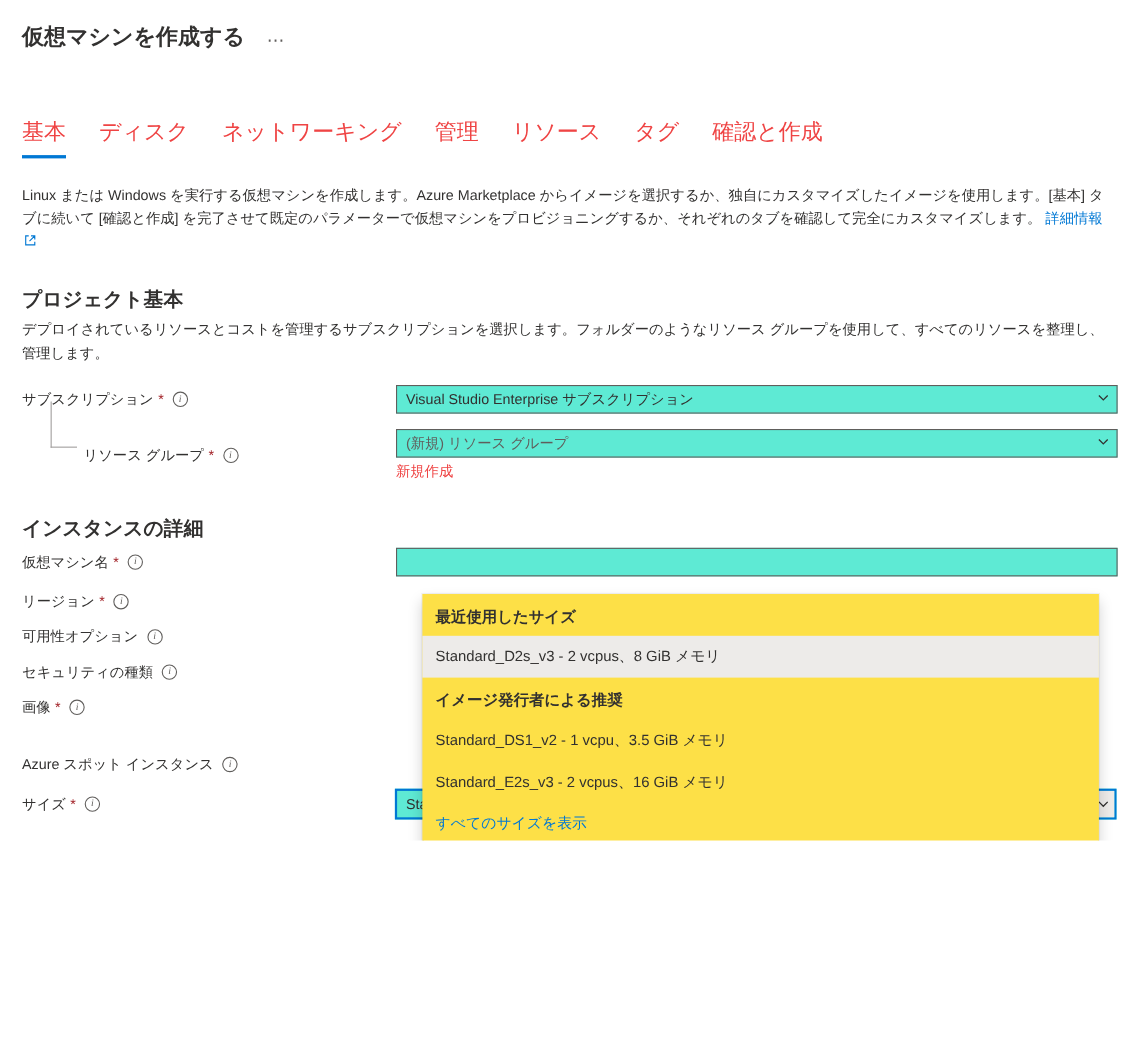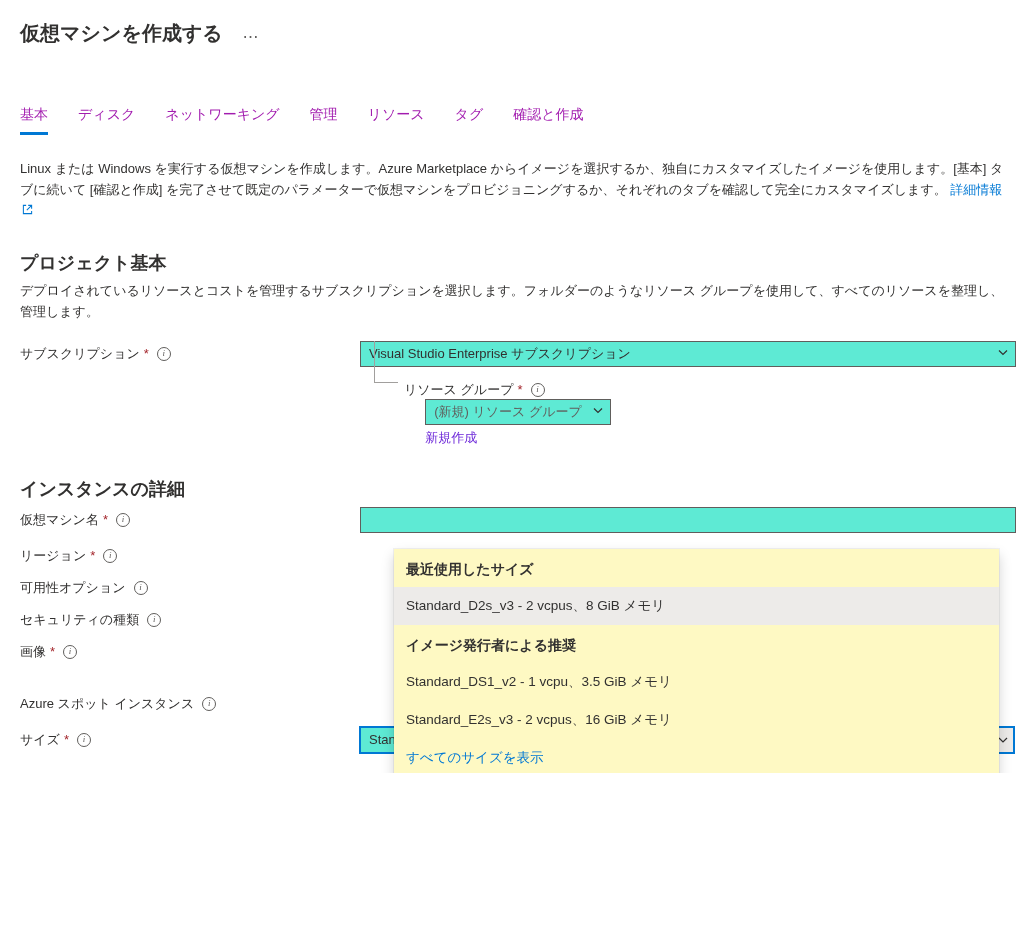--- a/index.html
+++ b/index.html
@@ -28,23 +28,23 @@
     cursor: pointer;
   }
   .tabs {
     margin-top: 55px;
     border-bottom: none;
     display: flex;
     gap: 30px;
   }
   .tab {
     padding: 0 0 8px 0;
-    color: #a21caf;
-    cursor: pointer;
-    font-size: 14px;
+    color: #ef4444;
+    cursor: pointer;
+    font-size: 20px;
     border-bottom: 3px solid transparent;
   }
   .tab.active {
     border-bottom: 3px solid #0078d4;
     font-weight: 400;
   }
   p.intro {
     margin: 24px 0 0 0;
     line-height: 1.6;
     font-size: 13px;
@@ -134,28 +134,28 @@
   }
   .select-box.focused {
     border: 2px solid #0078d4;
     margin: -1px;
     height: 28px;
   }
   .chevron svg { width: 12px; height: 12px; }
   .sublink {
     margin-top: 4px;
   }
-  .sublink a { color: #6d28d9; text-decoration: none; font-size: 13px; }
+  .sublink a { color: #ef4444; text-decoration: none; font-size: 13px; }
   .placeholder { color: #605e5c; }
 
   .dropdown-panel {
     position: absolute;
-    left: 374px;
+    left: 364px;
     right: 17px;
-    background: #fef9c3;
+    background: #fde047;
     box-shadow: 0 6px 12px rgba(0,0,0,.18), 0 0 0 1px rgba(0,0,0,.05);
     z-index: 10;
     padding: 0;
   }
   .dd-heading {
     font-weight: 600;
     padding: 12px 12px 8px 12px;
     font-size: 14px;
   }
   .dd-item {
@@ -212,21 +212,21 @@
   <div class="ctrl-col">
     <div class="select-box">
       <span>Visual Studio Enterprise サブスクリプション</span>
       <span class="chevron"><svg viewBox="0 0 12 12">
             <path d="M2 4l4 4 4-4" stroke="#323130" stroke-width="1.2" fill="none"></path>
           </svg></span>
     </div>
   </div>
 </div>
 
-<div class="form-row" style="margin-bottom:4px;flex-direction:column;">
+<div class="form-row" style="margin-bottom:4px;">
   <div class="form-label-col indent">
     <div class="connector"></div>
     <span>リソース グループ</span>
     <span class="req">*</span>
     <span class="info-icon">i</span>
   </div>
   <div class="ctrl-col">
     <div class="select-box">
       <span class="placeholder">(新規) リソース グループ</span>
       <span class="chevron"><svg viewBox="0 0 12 12">

